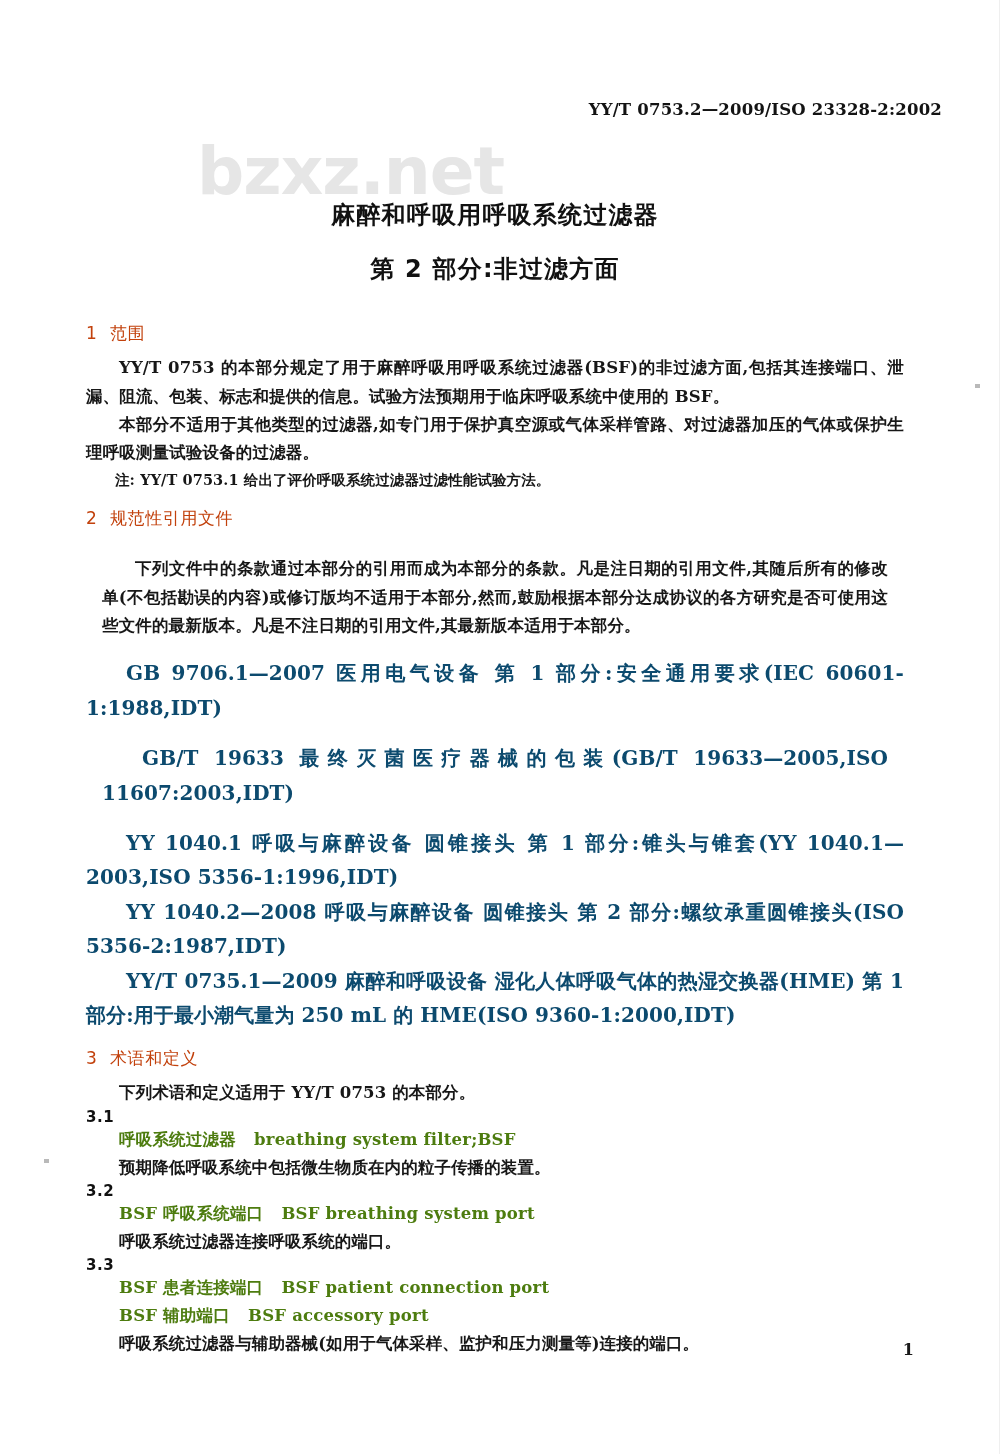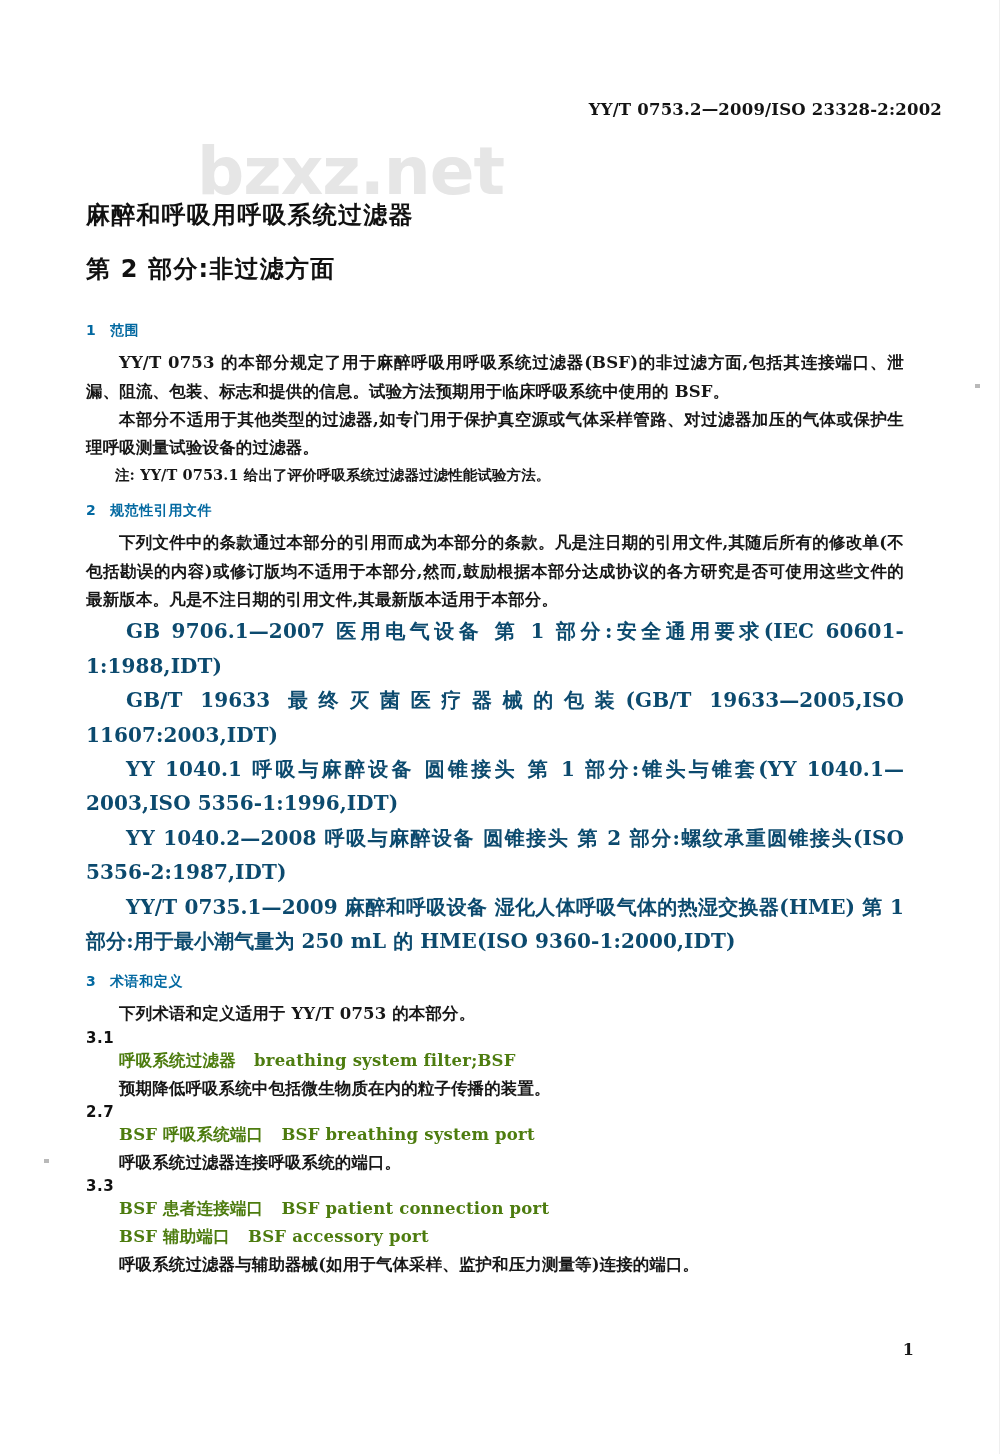--- a/index.html
+++ b/index.html
@@ -51,40 +51,41 @@
   
   #content {
     position: absolute;
     left: 86px;
     top: 0;
     width: 818px;
     z-index: 2;
   }
   
   .doc-title {
+    text-align: center;
     font-family: "DejaVu Sans", "Liberation Sans", sans-serif;
     font-weight: bold;
     font-size: 24px;
     line-height: 1.42;
     letter-spacing: 1.2px;
     color: #111;
   }
   #title-block {
     margin-top: 198px;
   }
   #title-line2 {
     margin-top: 20px;
   }
   
   .section-head {
     font-family: "DejaVu Sans", "Liberation Sans", sans-serif;
-    font-weight: bold;
-    font-size: 14px;
+    font-weight: normal;
+    font-size: 17px;
     letter-spacing: 0.6px;
-    color: #0369a1;
+    color: #c2410c;
   }
   .section-head .num {
     display: inline-block;
     min-width: 24px;
   }
   
   .para {
     font-size: 16.5px;
     line-height: 1.72;
     text-align: justify;
@@ -214,42 +215,42 @@
     <p class="para indent2" style="margin:0;">YY/T 0753 的本部分规定了用于麻醉呼吸用呼吸系统过滤器(BSF)的非过滤方面,包括其连接端口、泄漏、阻流、包装、标志和提供的信息。试验方法预期用于临床呼吸系统中使用的 BSF。</p>
     <p class="para indent2" style="margin:0;">本部分不适用于其他类型的过滤器,如专门用于保护真空源或气体采样管路、对过滤器加压的气体或保护生理呼吸测量试验设备的过滤器。</p>
     <p class="note" style="margin:0;">注: YY/T 0753.1 给出了评价呼吸系统过滤器过滤性能试验方法。</p>
 
     <div class="gap-m"></div>
 
     <div class="section-head">
       <span class="num">2</span><span>规范性引用文件</span>
     </div>
     <div class="gap-s"></div>
-    <p class="para indent2" style="margin:0;">下列文件中的条款通过本部分的引用而成为本部分的条款。凡是注日期的引用文件,其随后所有的修改单(不包括勘误的内容)或修订版均不适用于本部分,然而,鼓励根据本部分达成协议的各方研究是否可使用这些文件的最新版本。凡是不注日期的引用文件,其最新版本适用于本部分。</p>
+    <p class="para indent2" style="margin:16px;">下列文件中的条款通过本部分的引用而成为本部分的条款。凡是注日期的引用文件,其随后所有的修改单(不包括勘误的内容)或修订版均不适用于本部分,然而,鼓励根据本部分达成协议的各方研究是否可使用这些文件的最新版本。凡是不注日期的引用文件,其最新版本适用于本部分。</p>
     <p class="ref-item" style="margin:0;">GB 9706.1—2007   医用电气设备   第 1 部分:安全通用要求(IEC 60601-1:1988,IDT)</p>
-    <p class="ref-item" style="margin:0;">GB/T 19633   最终灭菌医疗器械的包装(GB/T 19633—2005,ISO 11607:2003,IDT)</p>
+    <p class="ref-item" style="margin:16px;">GB/T 19633   最终灭菌医疗器械的包装(GB/T 19633—2005,ISO 11607:2003,IDT)</p>
     <p class="ref-item" style="margin:0;">YY 1040.1   呼吸与麻醉设备   圆锥接头   第 1 部分:锥头与锥套(YY 1040.1—2003,ISO 5356-1:1996,IDT)</p>
     <p class="ref-item" style="margin:0;">YY 1040.2—2008   呼吸与麻醉设备   圆锥接头   第 2 部分:螺纹承重圆锥接头(ISO 5356-2:1987,IDT)</p>
     <p class="ref-item" style="margin:0;">YY/T 0735.1—2009   麻醉和呼吸设备   湿化人体呼吸气体的热湿交换器(HME)   第 1 部分:用于最小潮气量为 250 mL 的 HME(ISO 9360-1:2000,IDT)</p>
 
     <div class="gap-m"></div>
 
     <div class="section-head">
       <span class="num">3</span><span>术语和定义</span>
     </div>
     <div class="gap-s"></div>
     <p class="para indent2" style="margin:0;">下列术语和定义适用于 YY/T 0753 的本部分。</p>
 
     <div class="term-num">3.1</div>
     <div class="term-name">
       <span>呼吸系统过滤器</span><span class="en">breathing system filter;BSF</span>
     </div>
     <div class="term-def">预期降低呼吸系统中包括微生物质在内的粒子传播的装置。</div>
 
-    <div class="term-num">2.7</div>
+    <div class="term-num">3.2</div>
     <div class="term-name">
       <span>BSF 呼吸系统端口</span><span class="en">BSF breathing system port</span>
     </div>
     <div class="term-def">呼吸系统过滤器连接呼吸系统的端口。</div>
 
     <div class="term-num">3.3</div>
     <div class="term-name">
       <span>BSF 患者连接端口</span><span class="en">BSF patient connection port</span>
     </div>
 

